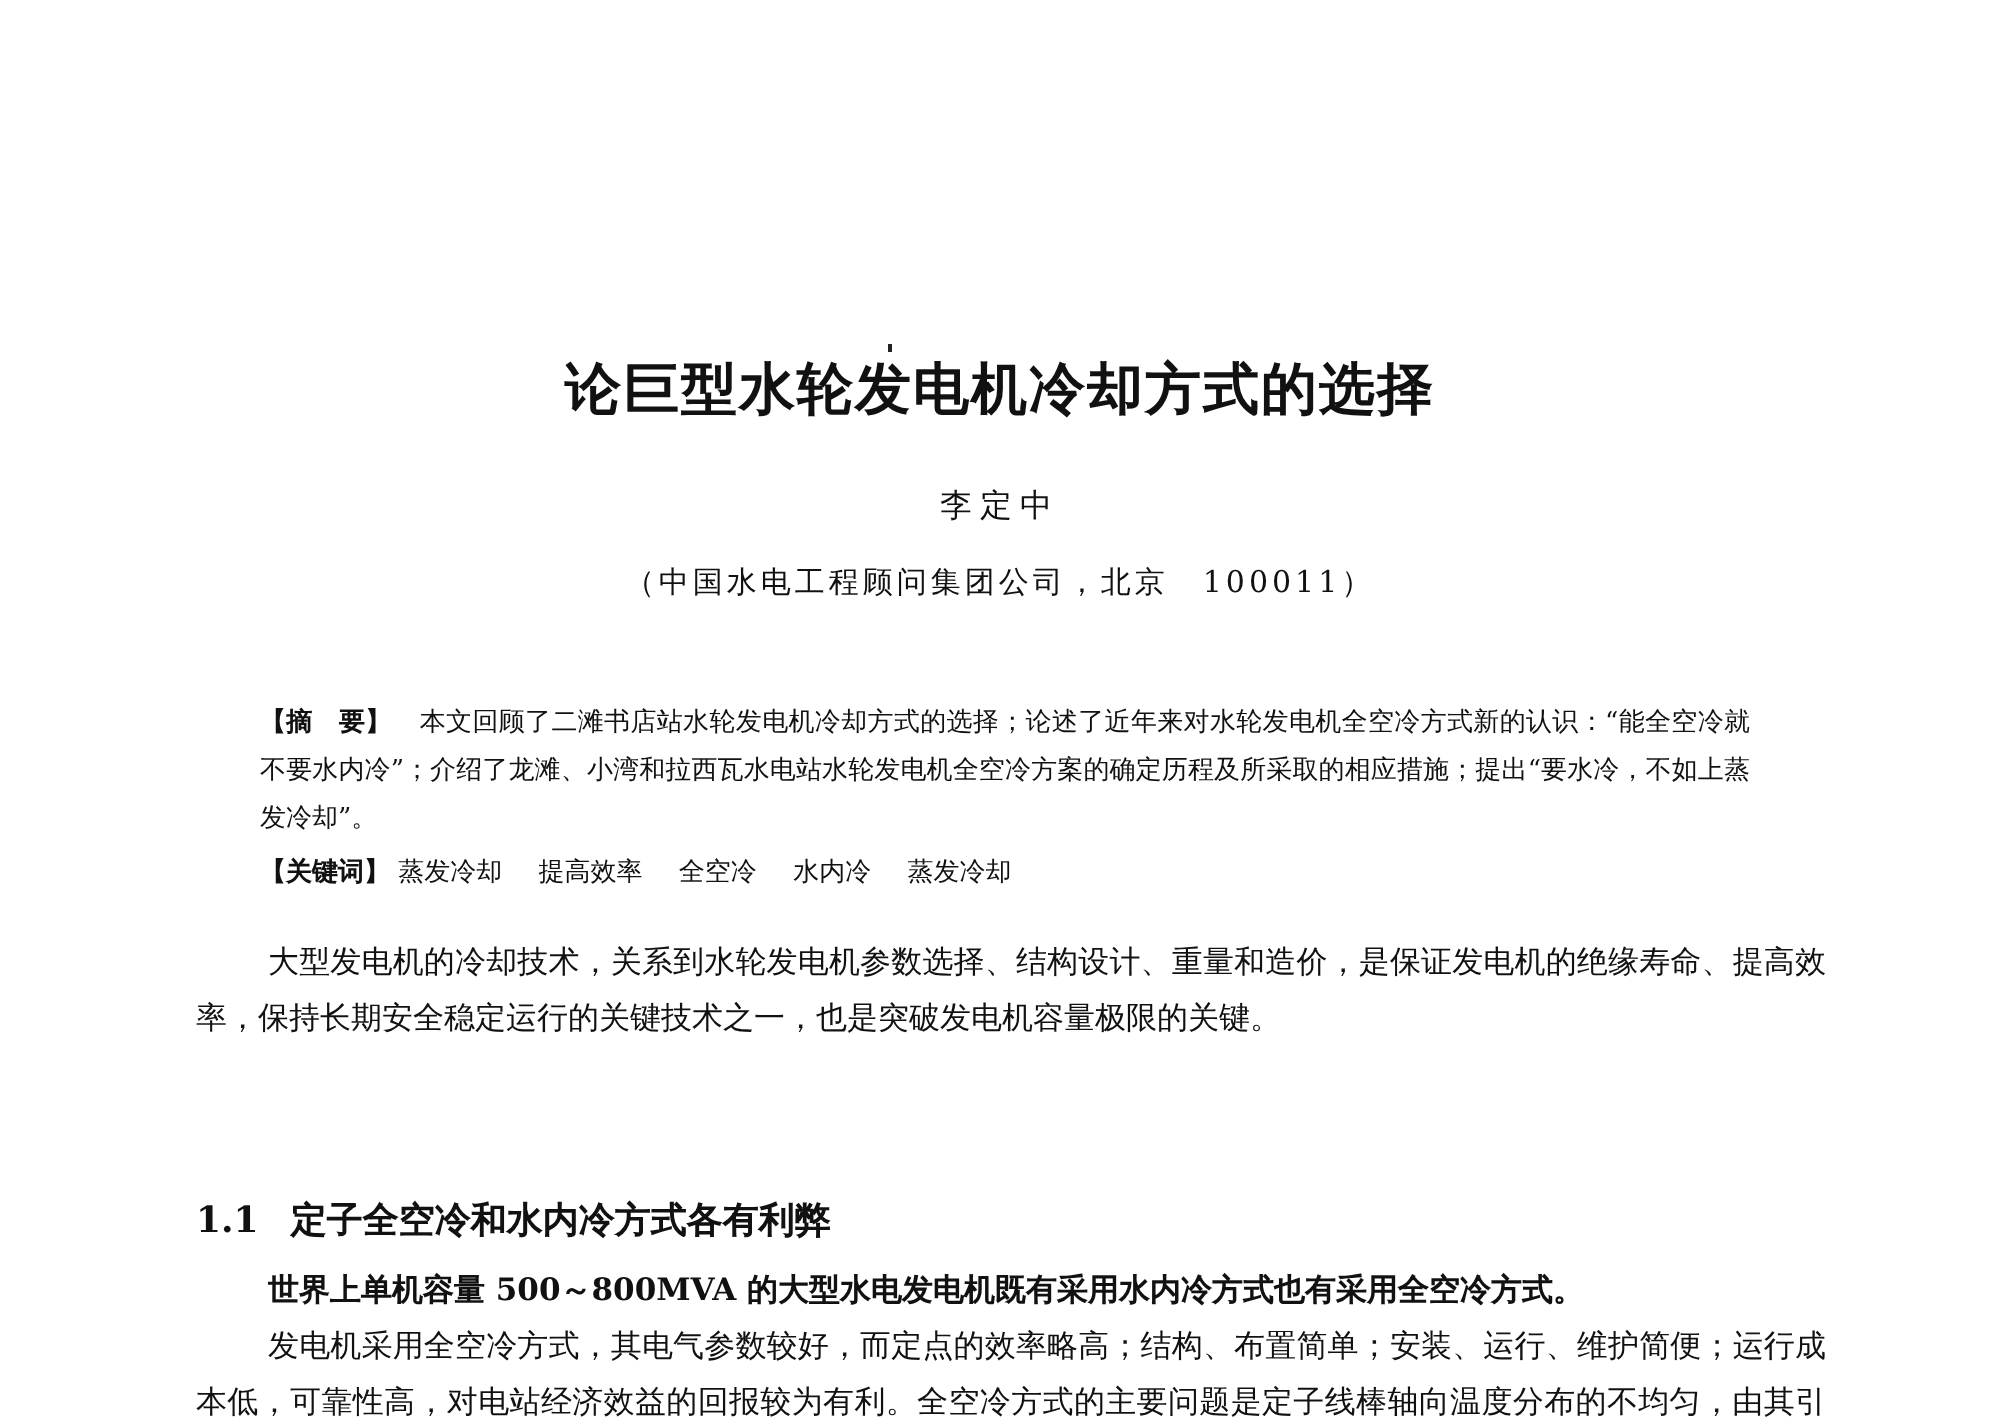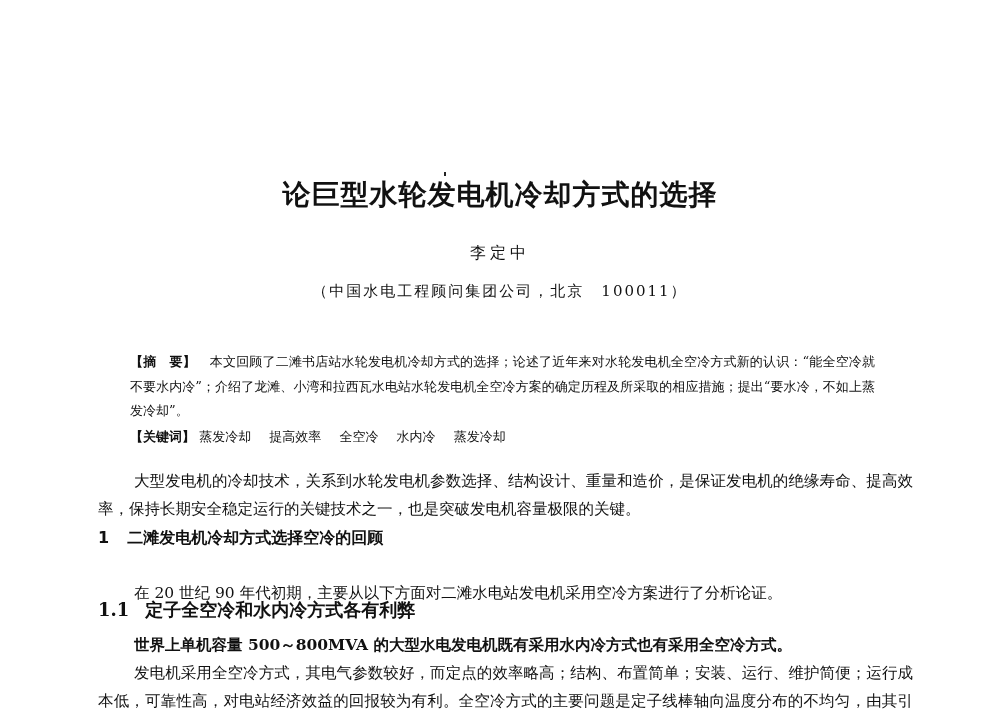--- a/index.html
+++ b/index.html
@@ -68,25 +68,21 @@
     <span class="lbl">【关键词】</span>
     <span class="kw">蒸发冷却</span>
     <span class="kw">提高效率</span>
     <span class="kw">全空冷</span>
     <span class="kw">水内冷</span>
     <span class="kw">蒸发冷却</span>
   </div>
 
   <div class="body-para indent" style="top:456px;">大型发电机的冷却技术，关系到水轮发电机参数选择、结构设计、重量和造价，是保证发电机的绝缘寿命、提高效率，保持长期安全稳定运行的关键技术之一，也是突破发电机容量极限的关键。</div>
 
-  <div class="h1">
-    <span class="num">1</span><span>二滩发电机冷却方式选择空冷的回顾</span>
-  </div>
 
-  <div class="body-para indent" style="top:568px;">在 20 世纪 90 年代初期，主要从以下方面对二滩水电站发电机采用空冷方案进行了分析论证。</div>
 
   <div class="h2">
     <span class="num">1.1</span><span>定子全空冷和水内冷方式各有利弊</span>
   </div>
 
   <div class="body-para indent" style="top:620px;font-weight:bold;">世界上单机容量 500～800MVA 的大型水电发电机既有采用水内冷方式也有采用全空冷方式。</div>
   <div class="body-para indent" style="top:648px;">发电机采用全空冷方式，其电气参数较好，而定点的效率略高；结构、布置简单；安装、运行、维护简便；运行成本低，可靠性高，对电站经济效益的回报较为有利。全空冷方式的主要问题是定子线棒轴向温度分布的不均匀，由其引起的机械应力、定子铁心膨胀及“瓢曲”等问题较液体内冷发电机严重</div>
 </div>
 
 </body></html>

